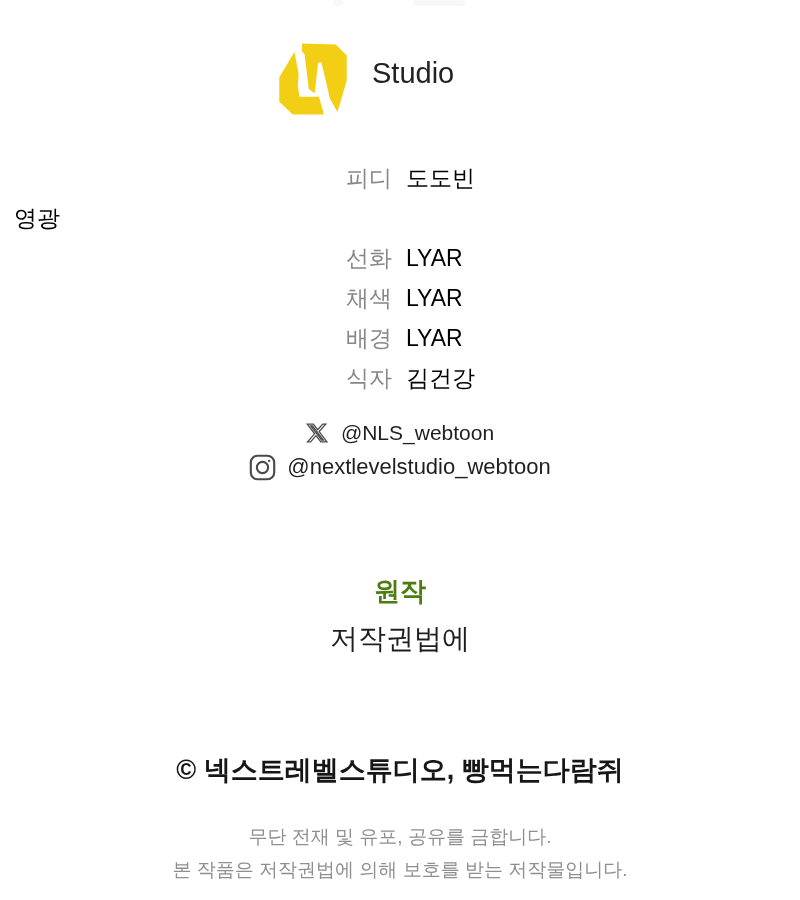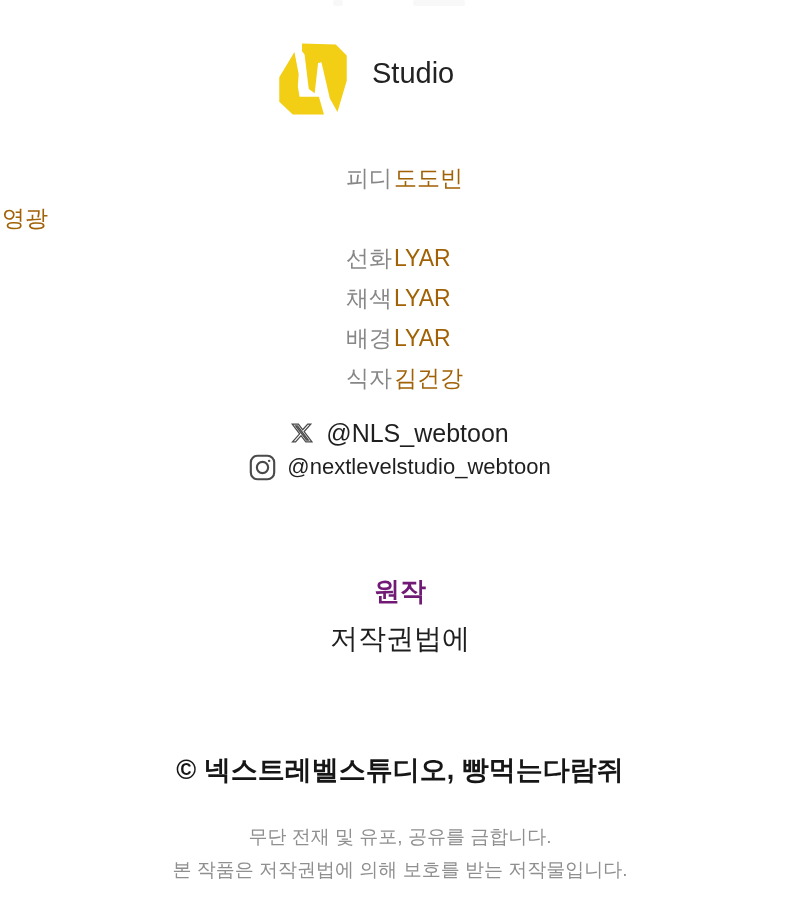--- a/index.html
+++ b/index.html
@@ -32,39 +32,39 @@
   
   .credits { position: absolute; left: 0; top: 158px; width: 800px; }
   .credit-row {
     display: flex; align-items: baseline;
     height: 40px; line-height: 40px; font-size: 23px;
   }
   .credit-role {
     width: 392px; text-align: right; color: #878787; font-weight: 400; font-family: Liberation Serif, serif;
   }
   .credit-name {
-    margin-left: 2px; color: #a16207; font-weight: 400;
+    margin-left: 14px; color: #000000; font-weight: 400;
   }
 
   
   .social-row {
     position: absolute; left: 0; width: 800px;
     display: flex; justify-content: center; align-items: center;
   }
   #x-row { top: 419px; height: 28px; gap: 13px; }
   #ig-row { top: 452px; height: 30px; gap: 11px; }
   .social-handle { color: #1f1f1f; }
-  #x-row .social-handle { font-size: 25px; }
+  #x-row .social-handle { font-size: 21px; }
   #ig-row .social-handle { font-size: 22px; }
   .social-icon { display: block; }
 
   
   .original-label {
     position: absolute; left: 0; top: 574px; width: 800px;
-    text-align: center; font-size: 26px; font-weight: 700; color: #701a75;
+    text-align: center; font-size: 26px; font-weight: 700; color: #4d7c0f;
   }
   .original-author {
     position: absolute; left: 0; top: 620px; width: 800px;
     text-align: center; font-size: 28px; font-weight: 400; color: #1e1e1e;
   }
 
   
   .copyright-line {
     position: absolute; left: 0; top: 752px; width: 800px;
     text-align: center; font-size: 27px; font-weight: 700; color: #161616;

